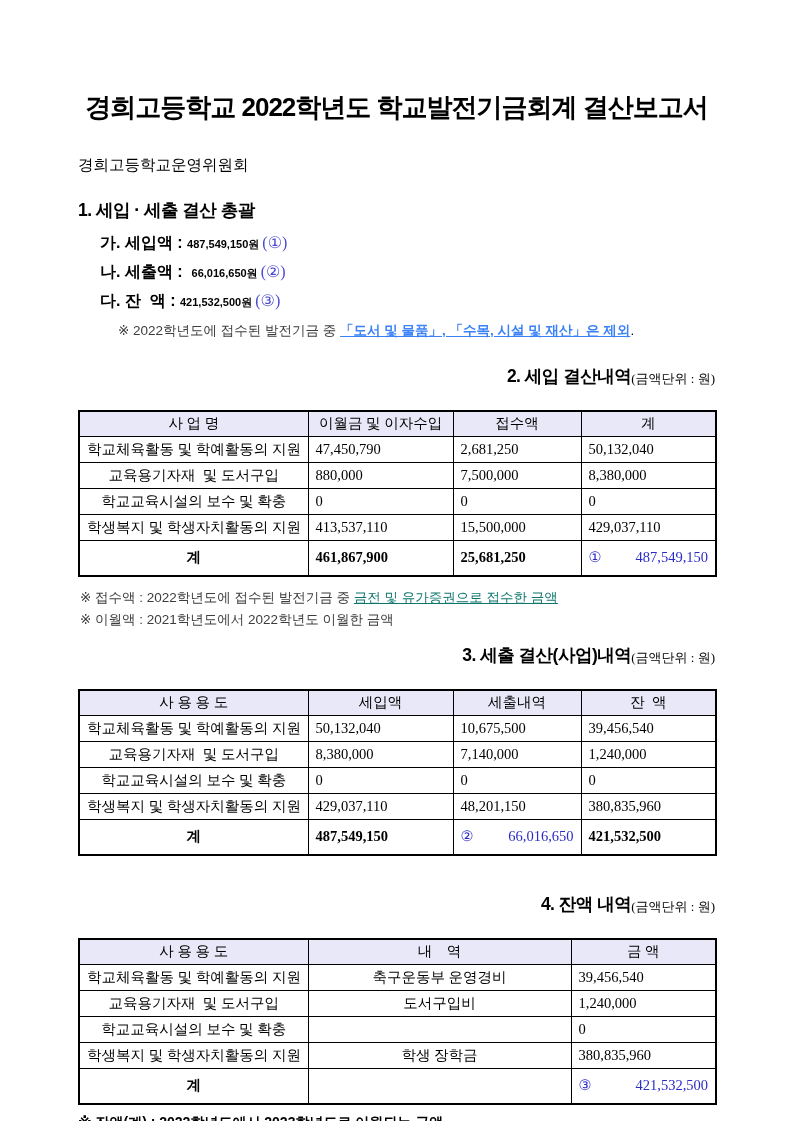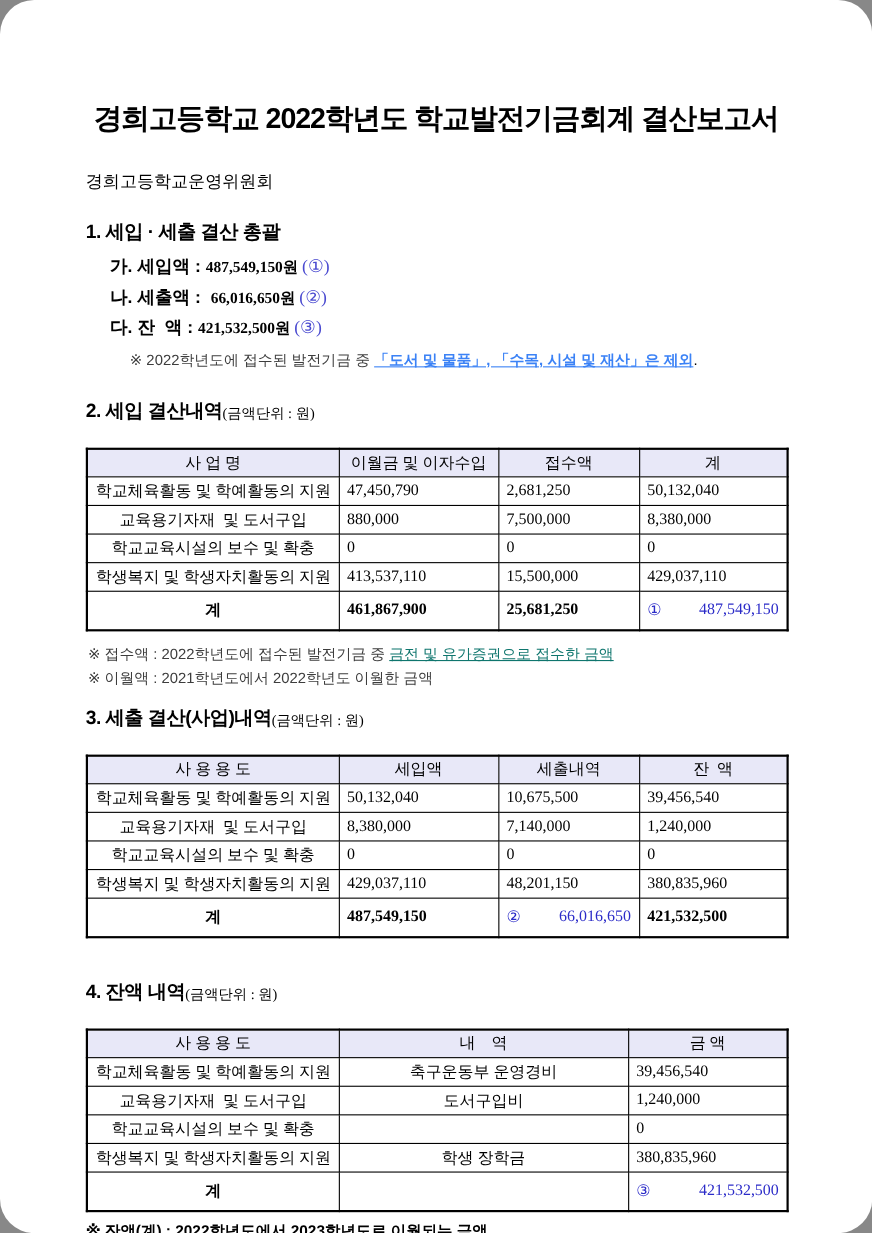--- a/index.html
+++ b/index.html
@@ -1,46 +1,45 @@
 <!DOCTYPE html>
 <html><head>
 <meta charset="utf-8">
 <style>
   * { box-sizing: border-box; }
   body { margin:0; background:#888; }
   .page {
     width:793px; height:1121px; margin:0 auto; background:#ffffff;
     overflow:hidden; position:relative; color:#000;
     font-family:"Liberation Serif","DejaVu Serif",serif;
-    border-radius:31px;
   }
   .content { width:637px; margin:0 auto; }
   .doc-title {
     margin:0; padding-top:90px; text-align:center;
     font-family:"Liberation Sans","DejaVu Sans",sans-serif;
     font-weight:bold; font-size:26px; letter-spacing:-1px;
   }
   .committee { margin-top:30px; font-size:15.5px; }
   .sec-heading {
     font-family:"Liberation Sans","DejaVu Sans",sans-serif;
     font-weight:bold; font-size:17.5px; letter-spacing:-0.5px;
   }
-  .headrow { display:flex; justify-content:flex-start; align-items:flex-end; }
+  .headrow { display:flex; justify-content:flex-end; align-items:flex-end; }
   .unit { font-size:13px; }
   .sec1 { margin-top:22px; }
   .sec2 { margin-top:24px; }
   .sec3 { margin-top:12px; }
   .sec4 { margin-top:36px; }
   .items {
     margin:7px 0 0 22px;
     font-family:"Liberation Sans","DejaVu Sans",sans-serif;
     font-weight:bold; font-size:16px; line-height:27px;
   }
   .item-line { white-space:pre; }
-  .item-value { font-family:Liberation Serif, serif; font-size:14px; white-space:pre; }
+  .item-value { font-family:Liberation Sans, sans-serif; font-size:11px; white-space:pre; }
   .item-ref { color:#4A4AD0; font-weight:normal; font-family:"Liberation Serif","DejaVu Serif",serif; }
   .note1 {
     margin:6px 0 0 40px; font-size:13.5px; color:#3d3d3d;
     font-family:"Liberation Sans","DejaVu Sans",sans-serif;
   }
   .red-part { color:#3b82f6; font-weight:bold; text-decoration:underline; }
   .note-suffix { color:#000; }
   .tbl {
     border-collapse:collapse; table-layout:fixed; width:637px;
     margin-top:22px; border:2px solid #000;

